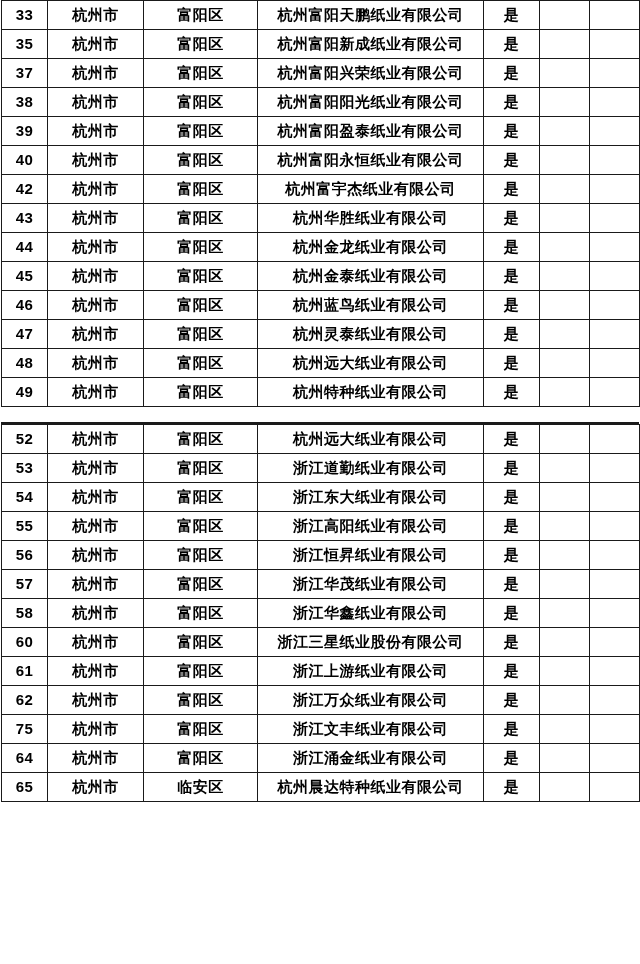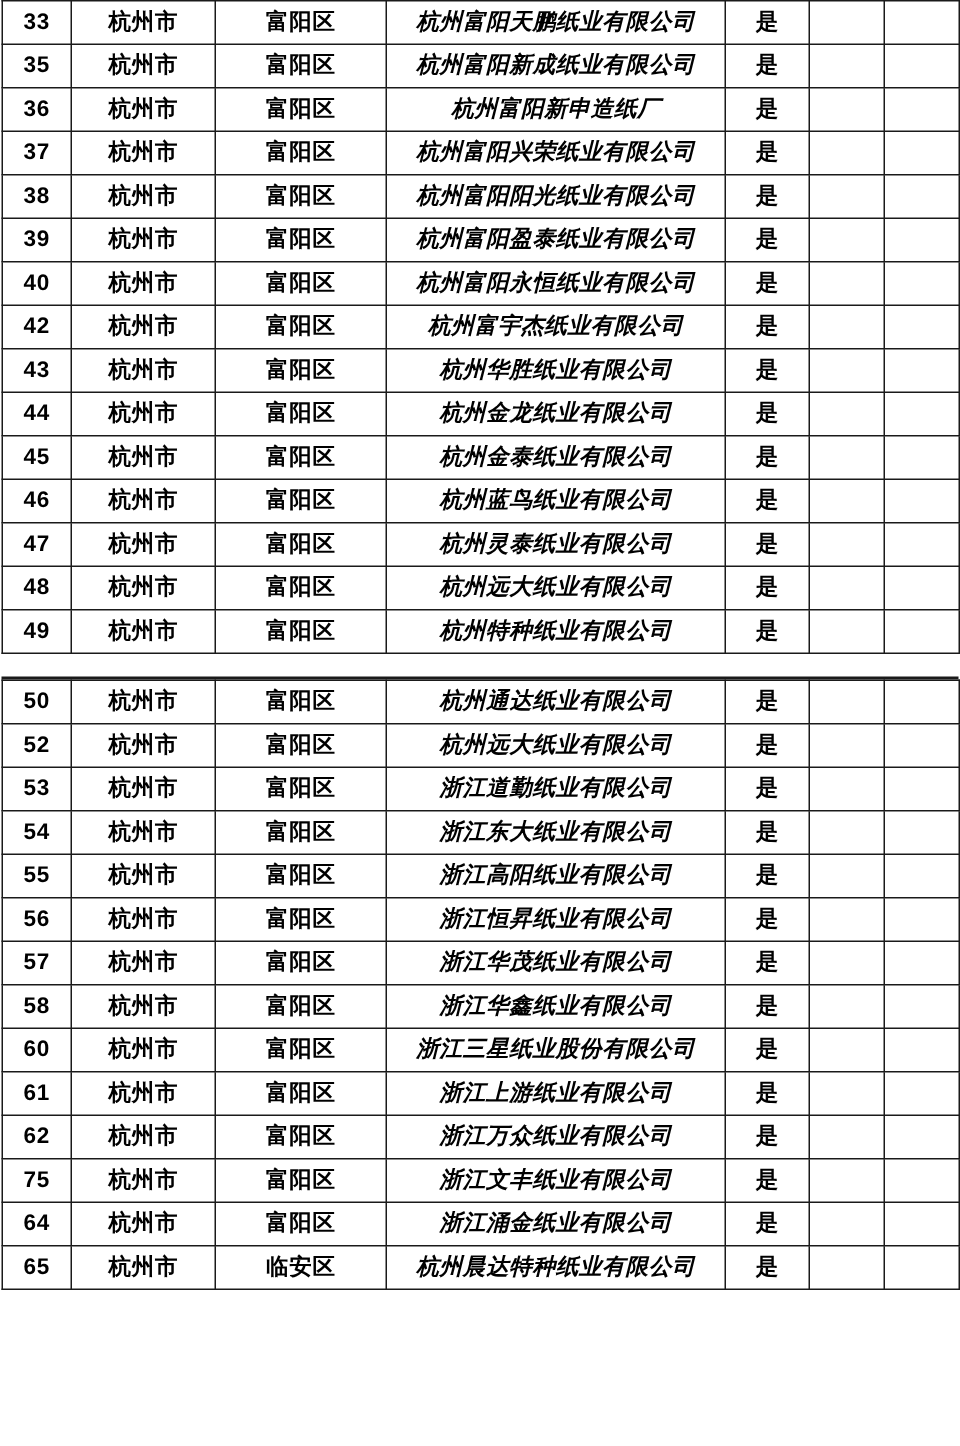--- a/index.html
+++ b/index.html
@@ -40,21 +40,21 @@
   col.c-idx   { width: 46px; }
   col.c-city  { width: 96px; }
   col.c-dist  { width: 114px; }
   col.c-name  { width: 226px; }
   col.c-yes   { width: 56px; }
   col.c-e1    { width: 50px; }
   col.c-e2    { width: 50px; }
   .cell-index  { font-size: 15px; }
   .cell-city   { font-size: 15px; }
   .cell-dist   { font-size: 15px; }
-  .cell-name   { font-size: 15px; font-style: italic; }
+  .cell-name   { font-size: 15px; }
   .cell-flag   { font-size: 15px; }
   .cell-empty  { }
   .gap {
     height: 15px;
     background: #ffffff;
     width: 640px;
   }
   .top-rule {
     height: 0;
     border-top: 2px solid #1a1a1a;
@@ -90,29 +90,20 @@
         <tr>
           <td class="cell-index">35</td>
           <td class="cell-city">杭州市</td>
           <td class="cell-dist">富阳区</td>
           <td class="cell-name">杭州富阳新成纸业有限公司</td>
           <td class="cell-flag">是</td>
           <td class="cell-empty"></td>
           <td class="cell-empty"></td>
         </tr>
         <tr>
-          <td class="cell-index">36</td>
-          <td class="cell-city">杭州市</td>
-          <td class="cell-dist">富阳区</td>
-          <td class="cell-name">杭州富阳新申造纸厂</td>
-          <td class="cell-flag">是</td>
-          <td class="cell-empty"></td>
-          <td class="cell-empty"></td>
-        </tr>
-        <tr>
           <td class="cell-index">37</td>
           <td class="cell-city">杭州市</td>
           <td class="cell-dist">富阳区</td>
           <td class="cell-name">杭州富阳兴荣纸业有限公司</td>
           <td class="cell-flag">是</td>
           <td class="cell-empty"></td>
           <td class="cell-empty"></td>
         </tr>
         <tr>
           <td class="cell-index">38</td>
@@ -224,29 +215,20 @@
       <col class="c-idx">
         <col class="c-city">
         <col class="c-dist">
         <col class="c-name">
         <col class="c-yes">
         <col class="c-e1">
         <col class="c-e2">
     </colgroup>
     <tbody>
         <tr>
-          <td class="cell-index">50</td>
-          <td class="cell-city">杭州市</td>
-          <td class="cell-dist">富阳区</td>
-          <td class="cell-name">杭州通达纸业有限公司</td>
-          <td class="cell-flag">是</td>
-          <td class="cell-empty"></td>
-          <td class="cell-empty"></td>
-        </tr>
-        <tr>
           <td class="cell-index">52</td>
           <td class="cell-city">杭州市</td>
           <td class="cell-dist">富阳区</td>
           <td class="cell-name">杭州远大纸业有限公司</td>
           <td class="cell-flag">是</td>
           <td class="cell-empty"></td>
           <td class="cell-empty"></td>
         </tr>
         <tr>
           <td class="cell-index">53</td>

